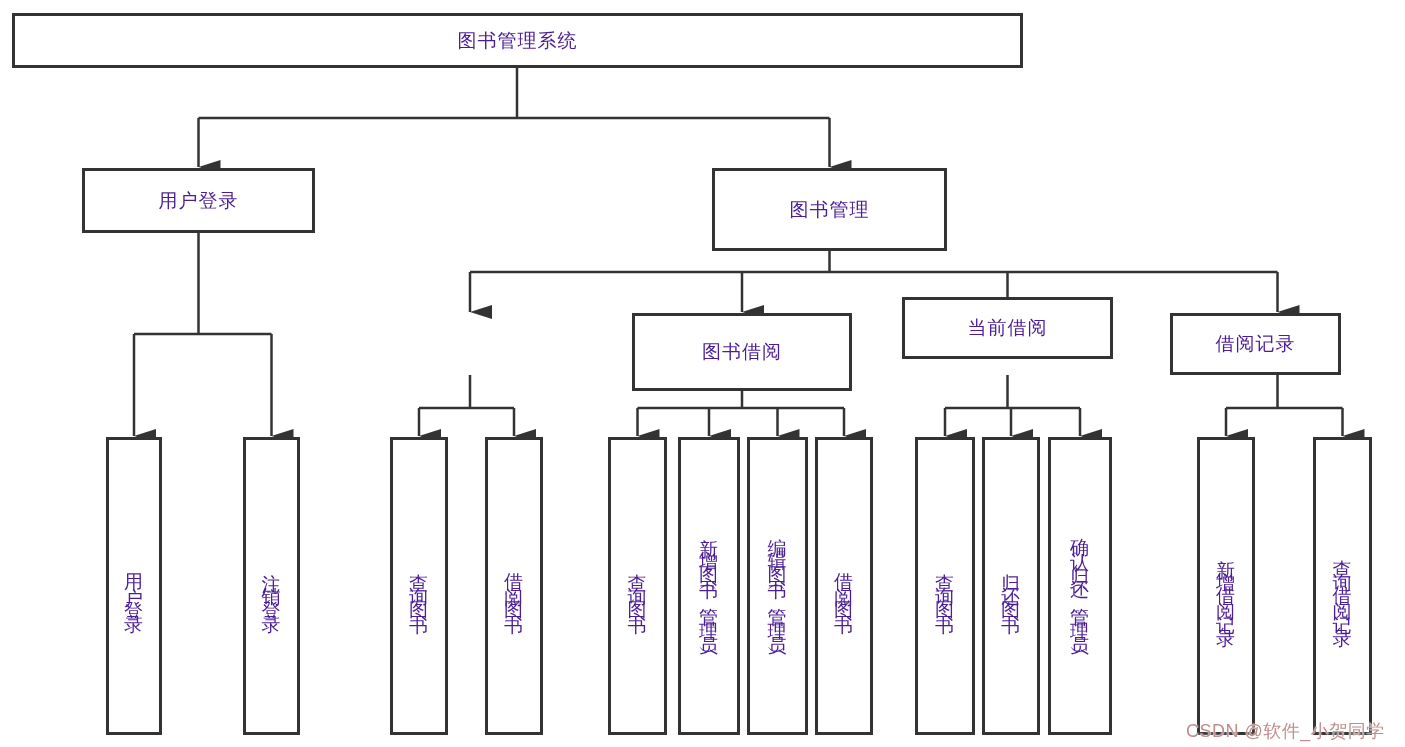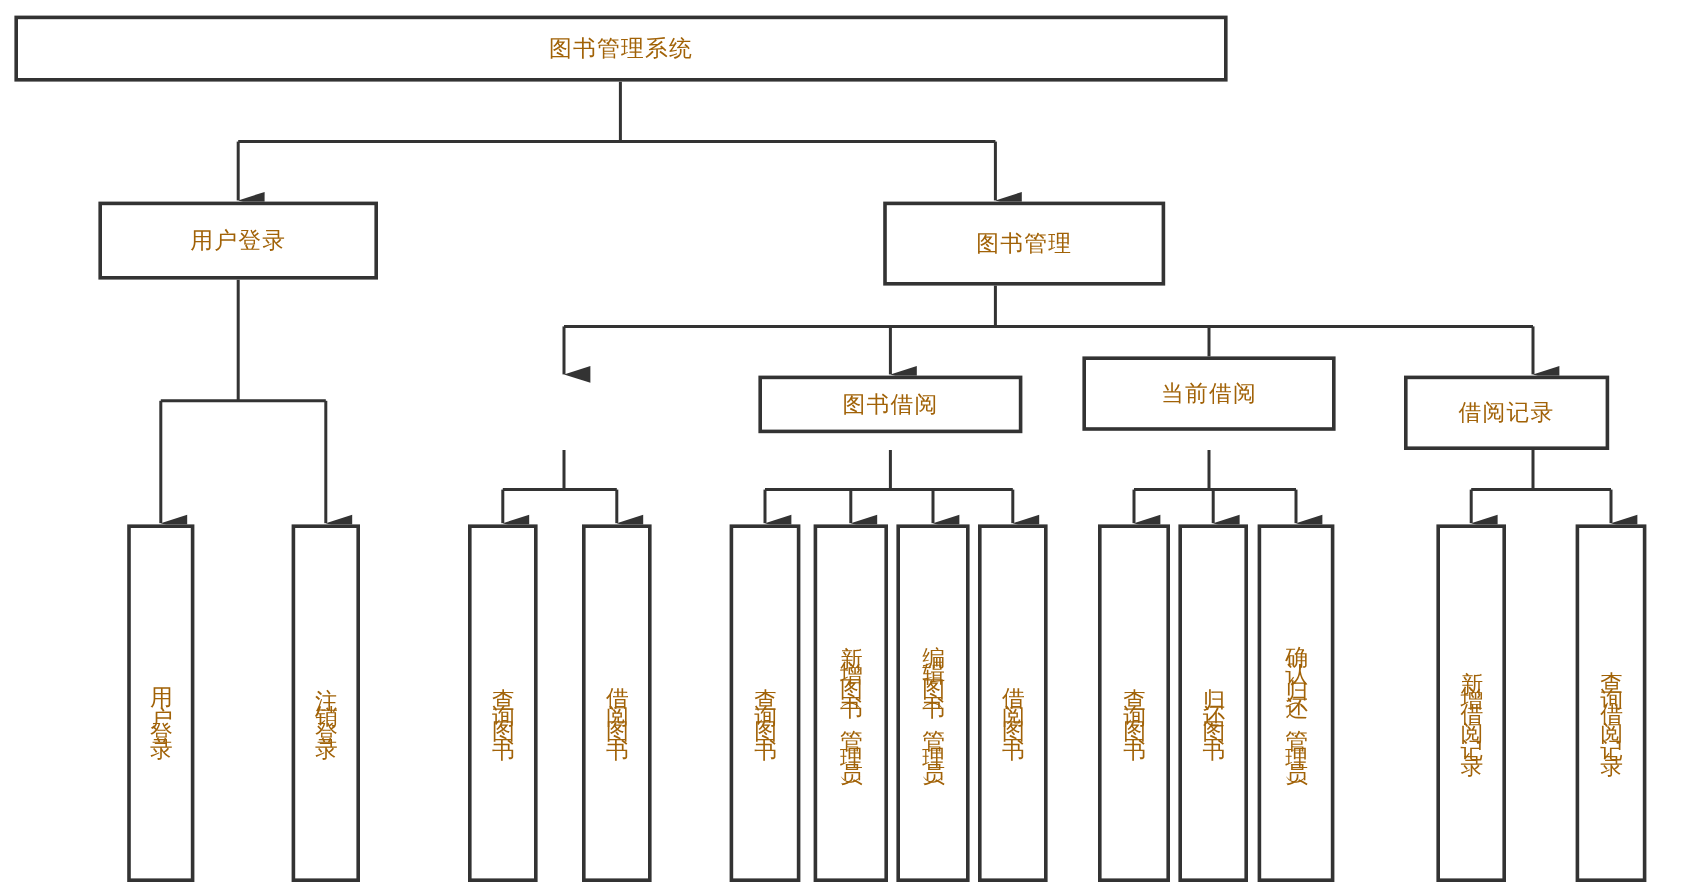--- a/index.html
+++ b/index.html
@@ -3,21 +3,21 @@
 <meta charset="utf-8">
 <style>
   html,body{margin:0;padding:0;background:#ffffff;}
   .canvas{
     position:relative;width:1405px;height:747px;background:#ffffff;overflow:hidden;
     font-family:"Liberation Sans",sans-serif;
   }
   .wires{position:absolute;left:0;top:0;width:1405px;height:747px;}
   .box{
     position:absolute;box-sizing:border-box;background:#ffffff;
-    border:3px solid #333333;color:#a16207;
+    border:3px solid #333333;color:#4c1d95;
     display:flex;align-items:center;justify-content:center;
   }
   .h .lbl{font-size:19px;letter-spacing:1px;white-space:nowrap;}
   .v{top:437px;height:298px;overflow:hidden;}
   .v .lbl{
     writing-mode:vertical-rl;text-orientation:mixed;
     font-size:19px;letter-spacing:14px;line-height:1;white-space:nowrap;
   }
   .watermark{
     position:absolute;left:1186px;top:719px;font-size:18px;
@@ -73,25 +73,25 @@
     </g>
   </svg>
 
   <div class="box h" style="left:12px;top:13px;width:1011px;height:55px">
     <span class="lbl">图书管理系统</span>
   </div>
 
   <div class="box h" style="left:82px;top:168px;width:233px;height:65px">
     <span class="lbl">用户登录</span>
   </div>
-  <div class="box h" style="left:736px;top:168px;width:235px;height:70px">
+  <div class="box h" style="left:712px;top:168px;width:235px;height:83px">
     <span class="lbl">图书管理</span>
   </div>
 
-  <div class="box h" style="left:632px;top:313px;width:220px;height:48px">
+  <div class="box h" style="left:632px;top:313px;width:220px;height:78px">
     <span class="lbl">图书借阅</span>
   </div>
   <div class="box h" style="left:902px;top:297px;width:211px;height:62px">
     <span class="lbl">当前借阅</span>
   </div>
   <div class="box h" style="left:1170px;top:313px;width:171px;height:62px">
     <span class="lbl">借阅记录</span>
   </div>
 
   <div class="box v" style="left:106px;width:56px">
@@ -131,13 +131,14 @@
     <span class="lbl">确认归还（管理员）</span>
   </div>
 
   <div class="box v" style="left:1197px;width:58px">
     <span class="lbl">新增借阅记录</span>
   </div>
   <div class="box v" style="left:1313px;width:59px">
     <span class="lbl">查询借阅记录</span>
   </div>
 
+  <div class="watermark">CSDN @软件_小贺同学</div>
 </div>
 
 </body></html>

